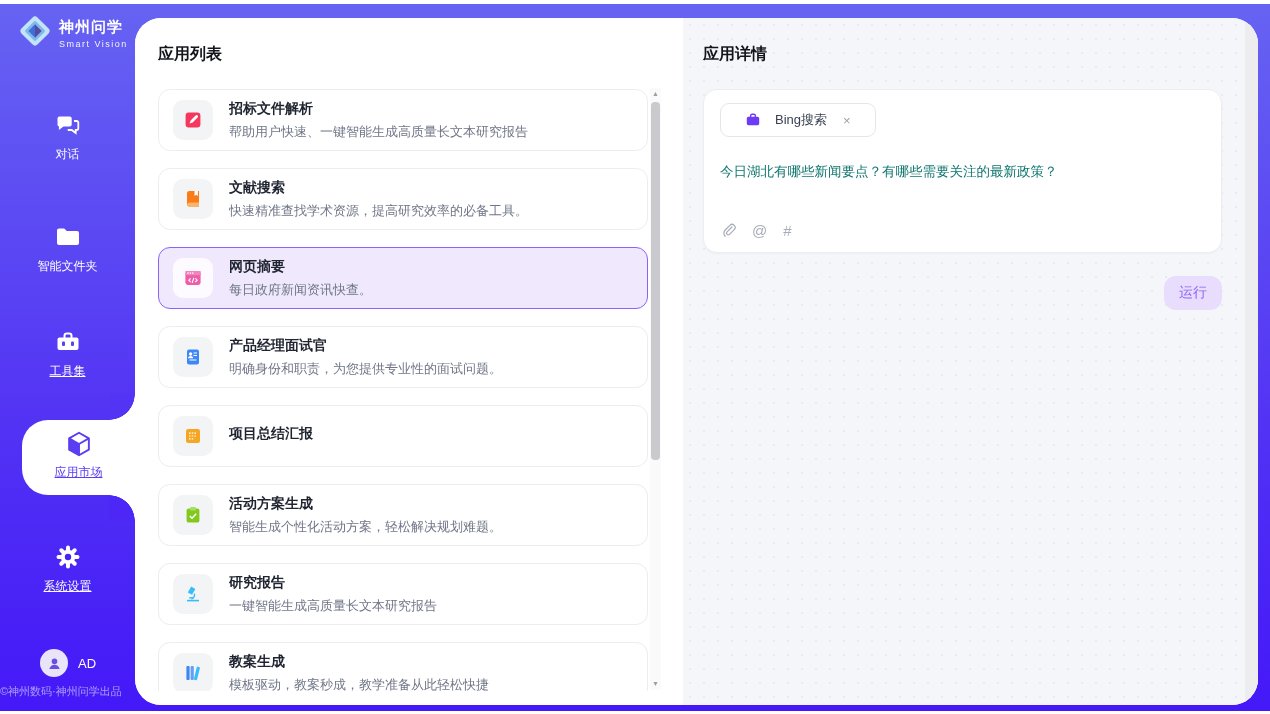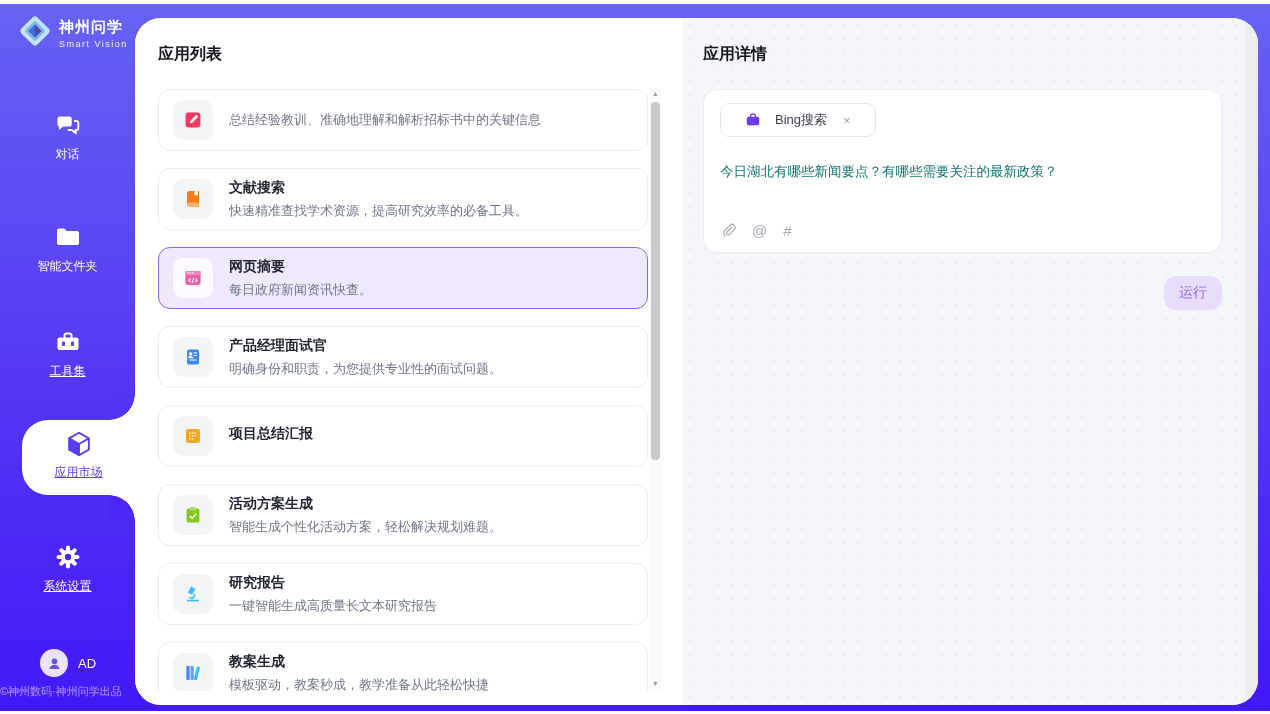--- a/index.html
+++ b/index.html
@@ -189,21 +189,22 @@
       <div class="list">
 
         <div class="card">
           <span class="tile">
             <svg width="20" height="20" viewBox="0 0 20 20">
               <rect x="2.6" y="2.6" width="14.8" height="14.8" rx="3.2" fill="#f5365f"></rect>
               <path d="M6.6 13.4l1-3 5-5a1.4 1.4 0 0 1 2 2l-5 5z" fill="#fff"></path>
             </svg>
           </span>
           <span class="card-txt">
-            <div class="card-sub">总结经验教训、准确地理解和解析招标书中的关键信息</div>
+            <div class="card-title">招标文件解析</div>
+            <div class="card-sub">帮助用户快速、一键智能生成高质量长文本研究报告</div>
           </span>
         </div>
 
         <div class="card">
           <span class="tile">
             <svg width="20" height="20" viewBox="0 0 20 20">
               <path d="M4 4.5A2.5 2.5 0 0 1 6.5 2h9.5v13.5H6.8A2.8 2.8 0 0 0 4 17z" fill="#f97c16"></path>
               <path d="M11.5 2v5l1.7-1.3L14.9 7V2z" fill="#fff"></path>
               <path d="M4 15.8A2.6 2.6 0 0 1 6.6 13.6H16v4.4H6.6A2.6 2.6 0 0 1 4 15.8z" fill="#fbb26b"></path>
             </svg>

